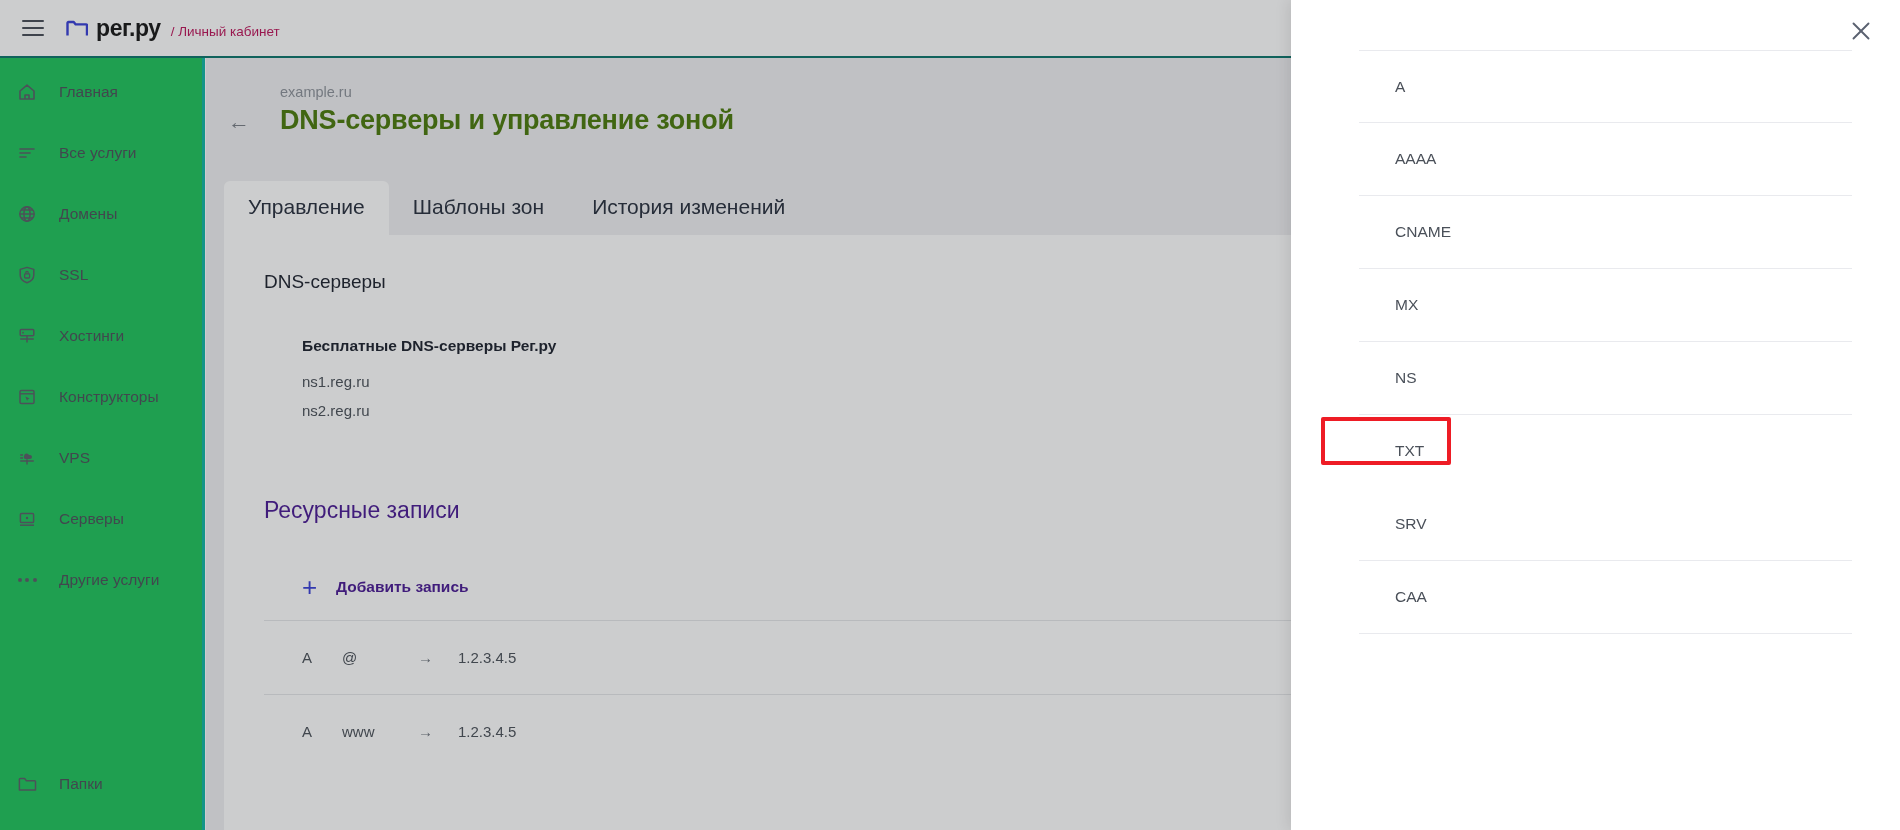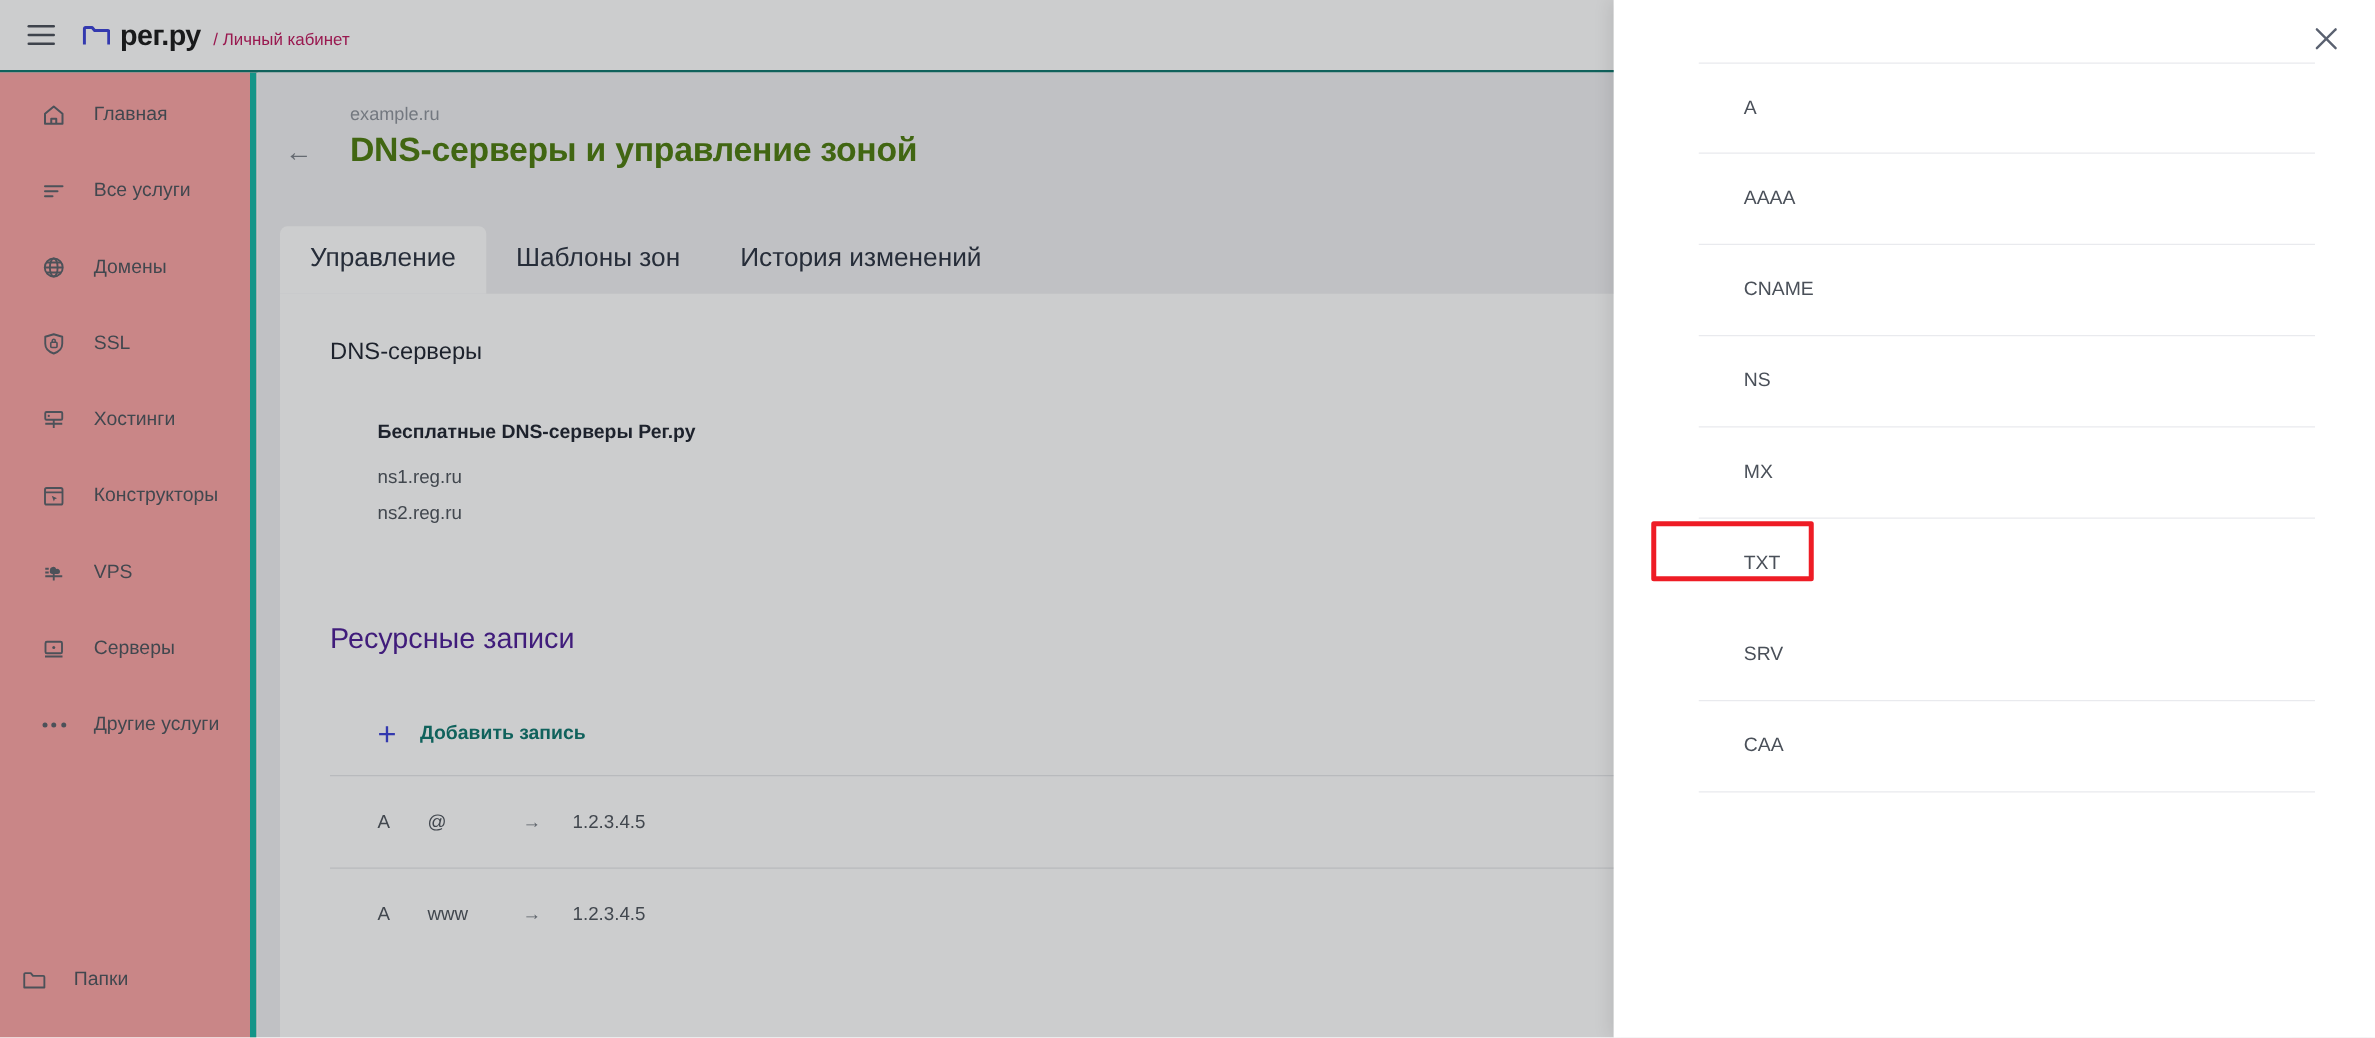--- a/index.html
+++ b/index.html
@@ -50,23 +50,22 @@
     letter-spacing: -0.4px;
   }
   .logo-sub {
     font-size: 13.5px; color: #be185d; margin-left: 10px;
   }
 
   
   .sidebar {
     position: absolute; top: 58px; left: 0;
     width: 205px; height: 772px;
-    background: #fca5a5;
-    border-right: 5px solid #14b8a6;
-    padding-left: 16px;
+    background: #22c55e;
+    border-right: 3px solid #14b8a6;
   }
   .nav-item {
     display: flex; align-items: center;
     height: 36px;
     padding-left: 14px;
     margin-top: 25px;
     cursor: pointer;
     color: #5b6169;
   }
   .nav-item:first-child { margin-top: 16px; }
@@ -155,21 +154,21 @@
   }
   .add-row {
     border-top: none;
     height: 66px;
     color: #3b42d8;
   }
   .plus {
     font-size: 26px; color: #3b42d8; width: 34px;
     line-height: 1; font-weight: 300;
   }
-  .add-label { font-size: 15.5px; color: #0f766e; font-weight: bold; cursor:pointer; }
+  .add-label { font-size: 15.5px; color: #4c1d95; font-weight: bold; cursor:pointer; }
   .rr-type { width: 40px; }
   .rr-host { min-width: 76px; }
   .rr-arrow { width: 40px; color: #6d737c; }
   .rr-value { }
 
   
   .dim {
     position: absolute; top: 0; left: 0;
     width: 1291px; height: 830px;
     background: rgba(24,27,34,0.22);
@@ -432,22 +431,22 @@
       <svg width="22" height="22" viewBox="0 0 22 22">
         <line x1="3.5" y1="3.5" x2="18.5" y2="18.5" stroke="#5a6170" stroke-width="1.9" stroke-linecap="round"></line>
         <line x1="18.5" y1="3.5" x2="3.5" y2="18.5" stroke="#5a6170" stroke-width="1.9" stroke-linecap="round"></line>
       </svg>
     </div>
 
     <div class="drawer-list">
       <div class="drawer-item">A</div>
       <div class="drawer-item">AAAA</div>
       <div class="drawer-item">CNAME</div>
+      <div class="drawer-item">MX</div>
       <div class="drawer-item">NS</div>
-      <div class="drawer-item">MX</div>
       <div class="drawer-item highlight">
         <span class="hl-box"></span>
         <span>TXT</span>
       </div>
       <div class="drawer-item">SRV</div>
       <div class="drawer-item">CAA</div>
     </div>
 
   </div>
 

